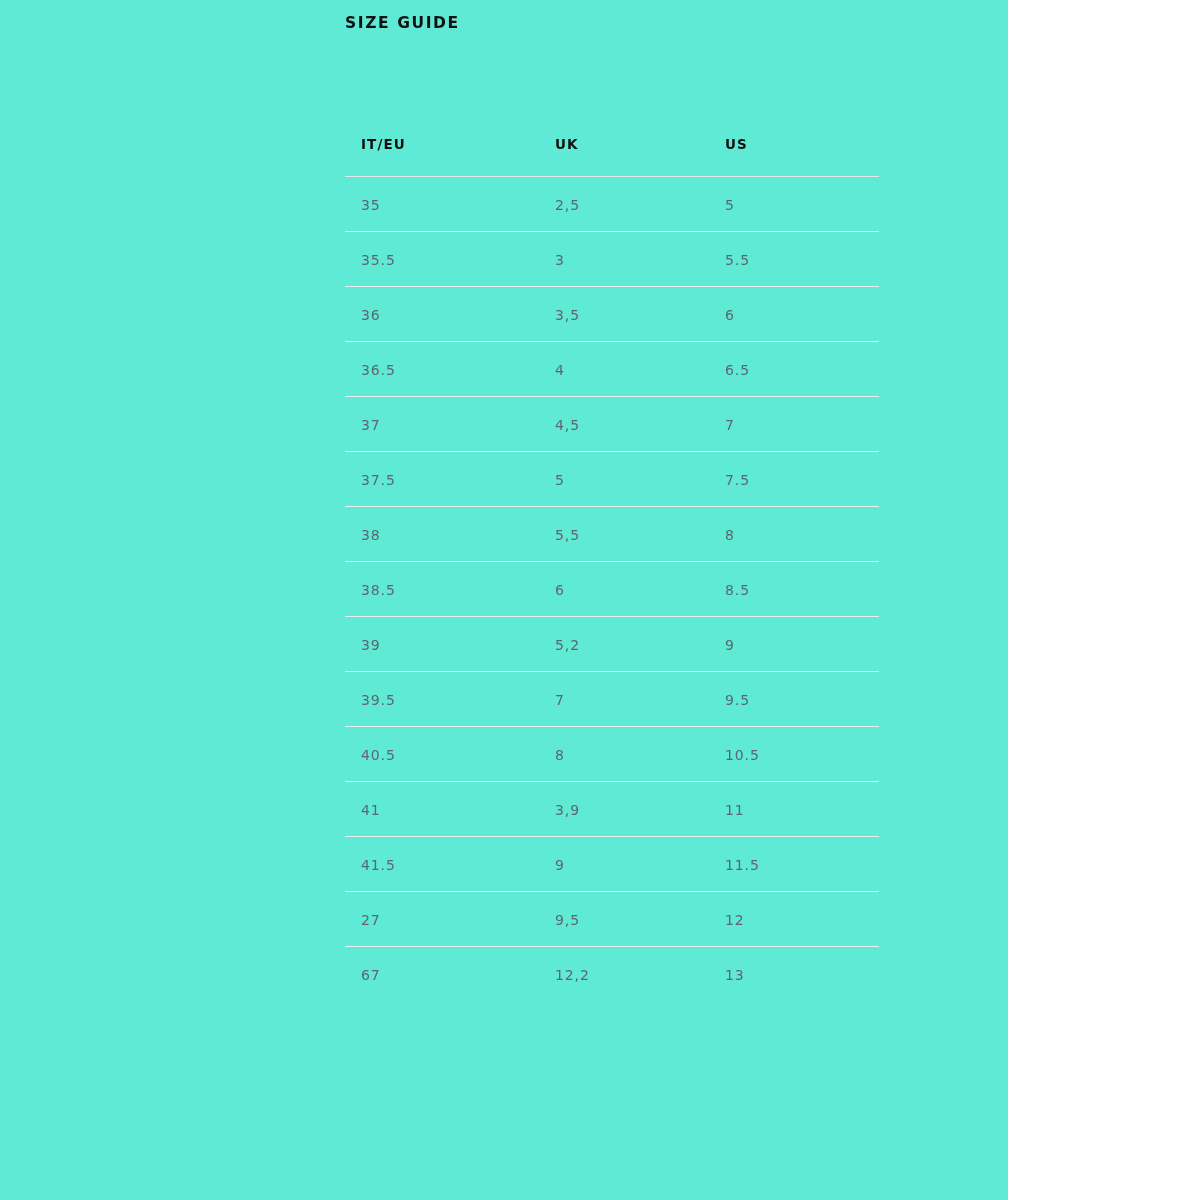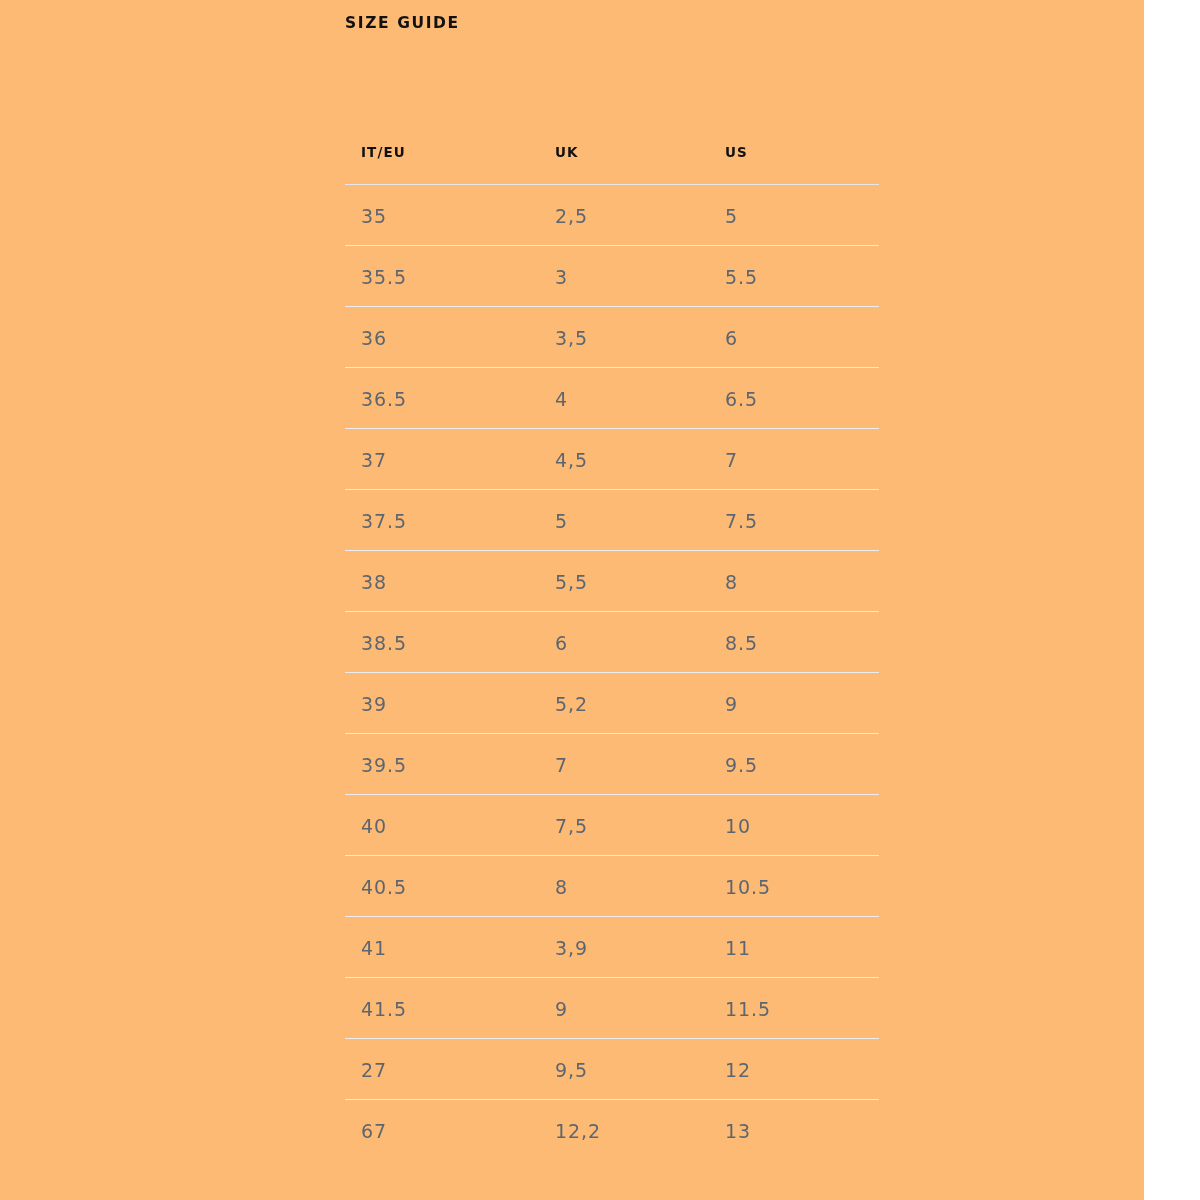--- a/index.html
+++ b/index.html
@@ -6,23 +6,23 @@
   html, body {
     margin: 0;
     padding: 0;
     background: #ffffff;
     width: 1200px;
     height: 1200px;
     font-family: "DejaVu Sans", sans-serif;
   }
   .page {
     position: relative;
-    width: 1144px;
+    width: 1008px;
     height: 1200px;
-    background: #fdba74;
+    background: #5eead4;
     overflow: hidden;
   }
   .title {
     position: absolute;
     left: 345px;
     top: 14px;
     font-size: 15.5px;
     font-weight: bold;
     letter-spacing: 1.6px;
     color: #111111;
@@ -31,38 +31,37 @@
   .table-wrap {
     position: absolute;
     left: 345px;
     top: 136px;
     width: 534px;
   }
   table.size-table {
     width: 534px;
     border-collapse: collapse;
     table-layout: fixed;
-    margin-top: 8px;
   }
   table.size-table col.c1 { width: 194px; }
   table.size-table col.c2 { width: 170px; }
   table.size-table col.c3 { width: 170px; }
   table.size-table th {
     text-align: left;
     font-size: 13.5px;
     font-weight: bold;
     letter-spacing: 1.1px;
     color: #111111;
     padding: 0 0 24px 16px;
     border-bottom: 1px solid #e6e6e6;
     vertical-align: top;
     font-family: "DejaVu Sans", sans-serif;
   }
   table.size-table td {
-    font-size: 19px;
+    font-size: 14px;
     letter-spacing: 0.9px;
     color: #5d6670;
     padding: 20px 0 18px 16px;
     border-bottom: 1px solid #ececec;
     vertical-align: middle;
     font-family: "DejaVu Sans", sans-serif;
   }
   table.size-table tr:last-child td {
     border-bottom: none;
   }
@@ -133,25 +132,20 @@
           <td>39</td>
           <td>5,2</td>
           <td>9</td>
         </tr>
         <tr>
           <td>39.5</td>
           <td>7</td>
           <td>9.5</td>
         </tr>
         <tr>
-          <td>40</td>
-          <td>7,5</td>
-          <td>10</td>
-        </tr>
-        <tr>
           <td>40.5</td>
           <td>8</td>
           <td>10.5</td>
         </tr>
         <tr>
           <td>41</td>
           <td>3,9</td>
           <td>11</td>
         </tr>
         <tr>

